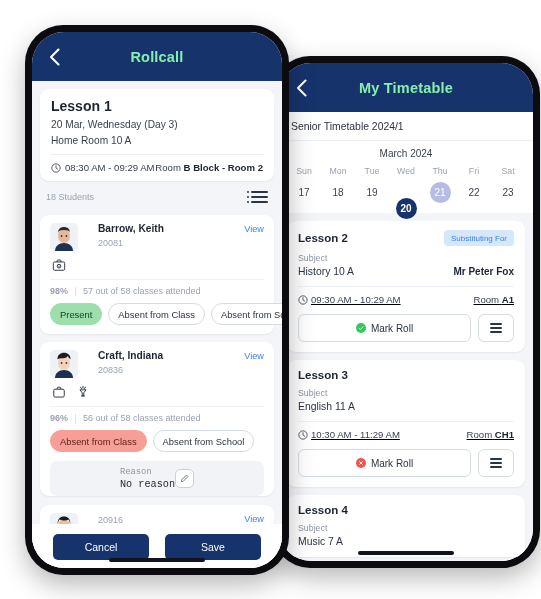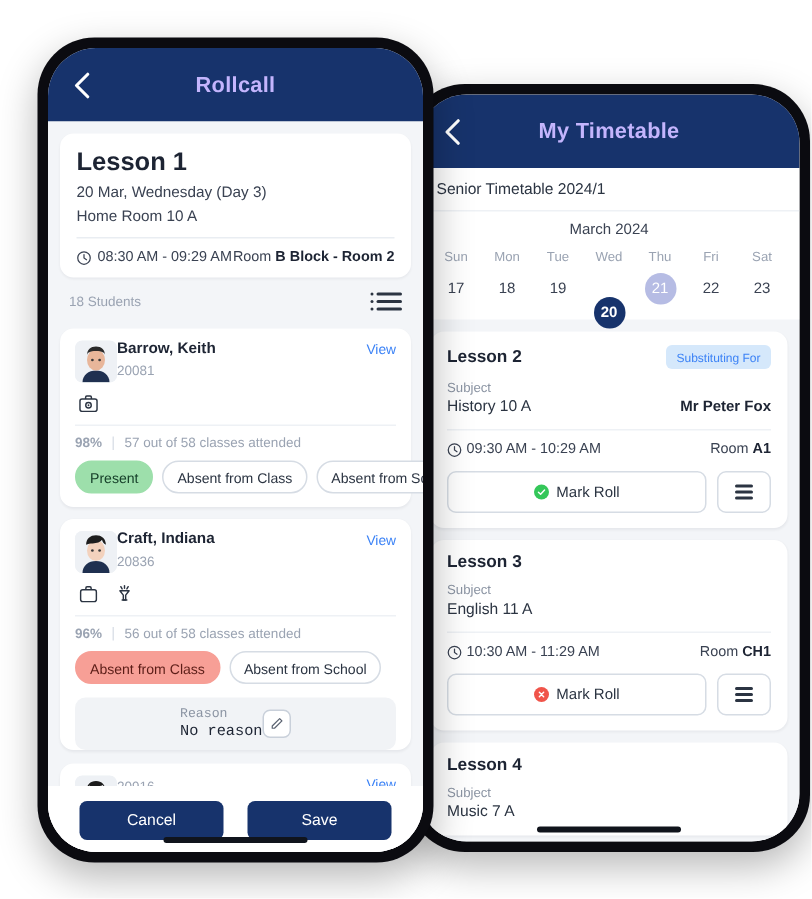--- a/index.html
+++ b/index.html
@@ -17,45 +17,45 @@
   .phone .screen{position:absolute;inset:7px;border-radius:32px;background:#f5f7fa;overflow:hidden;}
 
   #phone-right{left:272px;top:56px;width:268px;height:512px;z-index:1;}
   #phone-left {left:25px; top:25px; width:264px;height:550px;z-index:3;}
 
   
   .navbar{position:relative;height:49px;background:#17336c;display:flex;align-items:center;}
   .nav-back{position:absolute;left:12px;top:50%;transform:translateY(-50%);
             width:20px;height:20px;display:flex;align-items:center;justify-content:center;cursor:pointer;}
   .nav-back svg{display:block;}
-  .nav-title{flex:1;text-align:center;color:#c4b5fd;font-size:14.5px;font-weight:bold;letter-spacing:.2px;}
+  .nav-title{flex:1;text-align:center;color:#86efac;font-size:14.5px;font-weight:bold;letter-spacing:.2px;}
 
   
   .scroll{height:calc(100% - 49px);background:#f3f5f8;overflow:hidden;position:relative;}
 
   .card{background:#fff;border-radius:9px;margin:8px;box-shadow:0 1px 2px rgba(16,24,40,.06);}
   .lesson-card{padding:9px 11px 8px;}
-  .lesson-title{font-size:17px;font-weight:bold;color:#1d2433;}
+  .lesson-title{font-size:14px;font-weight:bold;color:#1d2433;}
   .lesson-line{font-size:10.2px;color:#3a4252;margin-top:5px;}
   .lesson-div{height:1px;background:#e9edf2;margin:8px 0 0;}
   .lesson-foot{display:flex;align-items:center;justify-content:space-between;padding-top:7px;}
   .time-wrap{display:flex;align-items:center;gap:4px;font-size:9.6px;color:#3a4252;}
   .room-wrap{font-size:9.6px;color:#3a4252;}
   .room-wrap b{color:#1d2433;}
 
   .listhdr{display:flex;align-items:center;justify-content:space-between;padding:2px 14px 4px;}
   .listhdr-label{font-size:9px;color:#9aa3b2;}
   .list-icon{display:flex;flex-direction:column;gap:2.5px;cursor:pointer;}
   .list-icon i{display:block;width:17px;height:2.4px;background:#2b3442;border-radius:1px;position:relative;}
   .list-icon i:before{content:"";position:absolute;left:-4.5px;top:0;width:2.4px;height:2.4px;background:#2b3442;border-radius:50%;}
 
   .stu{padding:8px 10px 0;}
   .stu-top{display:flex;align-items:flex-start;}
   .avatar{width:28px;height:28px;border-radius:5px;background:#eef1f5;flex:0 0 28px;overflow:hidden;position:relative;}
-  .stu-meta{margin-left:0;flex:1;}
+  .stu-meta{margin-left:20px;flex:1;}
   .stu-name{font-size:10.2px;font-weight:bold;color:#1d2433;line-height:1.25;}
   .stu-id{font-size:9px;color:#9aa3b2;margin-top:2px;}
   .stu-view{font-size:9.2px;color:#3b82f6;cursor:pointer;padding-top:1px;}
   .flags{display:flex;gap:9px;margin:6px 0 0 1px;}
   .flag{width:15px;height:15px;display:flex;align-items:center;justify-content:center;}
   .stu-sep{height:1px;background:#eef1f5;margin:7px 0 0;}
   .att-row{display:flex;align-items:center;gap:7px;padding:6px 0 0;}
   .att-pct{font-size:9px;font-weight:bold;color:#9aa3b2;}
   .att-bar{width:1px;height:9px;background:#dde2e9;}
   .att-txt{font-size:9px;color:#9aa3b2;}
@@ -88,21 +88,21 @@
 
   .tt-card{background:#fff;border-radius:9px;margin:8px;padding:9px 11px 10px;box-shadow:0 1px 2px rgba(16,24,40,.06);}
   .tt-head{display:flex;align-items:center;justify-content:space-between;}
   .tt-lesson{font-size:11.5px;font-weight:bold;color:#1d2433;}
   .badge{background:#d5e8fb;color:#3b82f6;font-size:8px;padding:3.5px 7px;border-radius:4px;}
   .tt-sub{display:flex;justify-content:space-between;align-items:flex-end;margin-top:7px;}
   .tt-sublabel{font-size:8.8px;color:#8b94a3;}
   .tt-subval{font-size:10.4px;color:#2b3442;margin-top:3px;}
   .tt-teacher{font-size:10px;font-weight:bold;color:#1d2433;}
   .tt-div{height:1px;background:#eef1f5;margin:9px 0 0;}
-  .tt-foot{display:flex;align-items:center;justify-content:space-between;padding-top:7px;}
+  .tt-foot{display:flex;align-items:center;justify-content:space-between;padding-top:7px;text-decoration:underline;}
   .tt-time{display:flex;align-items:center;gap:3px;font-size:9.6px;color:#3a4252;}
   .tt-room{font-size:9.6px;color:#3a4252;}
   .tt-room b{color:#1d2433;}
   .tt-actions{display:flex;gap:7px;margin-top:9px;}
   .markroll{flex:1;border:1px solid #d6dce4;border-radius:6px;height:26px;display:flex;align-items:center;justify-content:center;gap:5px;font-size:10px;color:#2b3442;cursor:pointer;background:#fff;}
   .dot{width:10px;height:10px;border-radius:50%;display:flex;align-items:center;justify-content:center;}
   .dot.green{background:#34c759;}
   .dot.red{background:#f0544a;}
   .menu-btn{width:34px;border:1px solid #d6dce4;border-radius:6px;height:26px;display:flex;align-items:center;justify-content:center;cursor:pointer;background:#fff;flex-direction:column;gap:2.2px;}
   .menu-btn i{display:block;width:12px;height:1.8px;background:#2b3442;border-radius:1px;}

